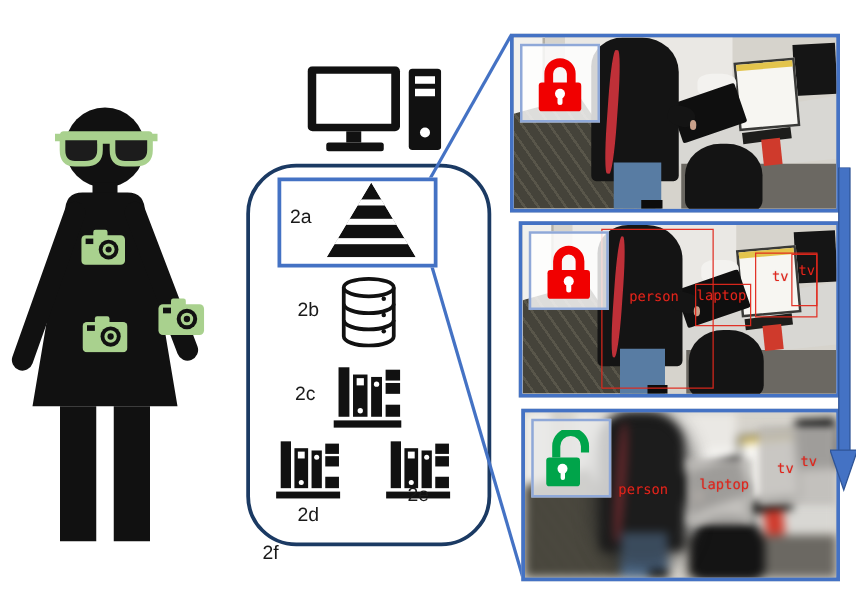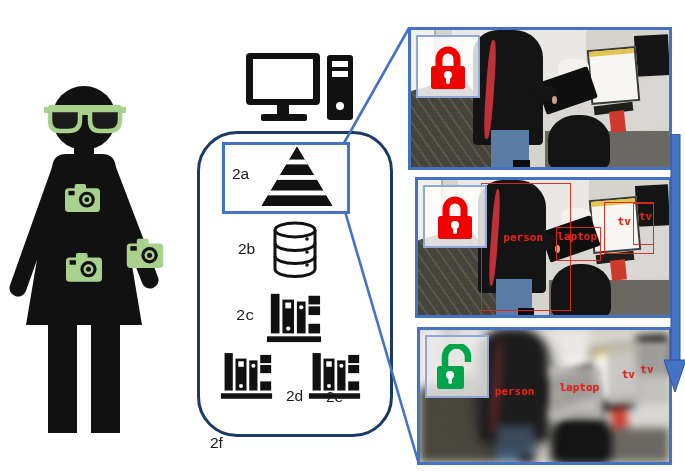--- a/index.html
+++ b/index.html
@@ -52,21 +52,21 @@
   .jeans{position:absolute;left:26%;bottom:0;width:54%;height:27%;background:#587ca3;}
   .arm{position:absolute;right:-19%;top:40%;width:32%;height:12%;background:#141414;transform:rotate(16deg);border-radius:40%;}
   .hand{position:absolute;right:-21%;top:48%;width:8%;height:6%;background:#c9a08a;border-radius:50%;}
   .shoe{position:absolute;left:58%;bottom:0;width:24%;height:5%;background:#0c0c0c;}
   .blur-patch{background:rgba(190,188,184,.82);filter:blur(3px);}
   .dark-blob{background:rgba(35,35,35,.55);filter:blur(7px);border-radius:40%;}
 
   
   .det-box{position:absolute;border:1.5px solid rgba(224,40,28,.95);box-sizing:border-box;}
   .det-label{position:absolute;color:#e2261c;font-family:"DejaVu Sans Mono",monospace;
-    font-weight:bold;font-size:11px;white-space:nowrap;text-shadow:0 0 1px rgba(150,0,0,.4);}
+    font-weight:normal;font-size:11px;white-space:nowrap;text-shadow:0 0 1px rgba(150,0,0,.4);}
 
   
   .lockbox{position:absolute;left:5px;top:5px;width:64px;height:63px;
     background:rgba(255,255,255,.82);border:2px solid #8fa8d8;box-sizing:border-box;
     display:flex;align-items:center;justify-content:center;z-index:6;}
   .lockbox--gray{background:rgba(232,232,230,.85);}
 </style>
 </head>
 <body>
 
@@ -170,37 +170,37 @@
       <rect x="17" y="11" width="12" height="35"></rect>
       <rect x="32" y="13" width="9" height="33"></rect>
       <rect x="44" y="7" width="12" height="9"></rect>
       <rect x="44" y="18" width="12" height="9"></rect>
       <rect x="44" y="36" width="12" height="10"></rect>
     </g>
     <rect x="20" y="14" width="6" height="6" fill="#fff"></rect>
     <circle cx="23" cy="41" r="2.2" fill="#fff"></circle>
     <circle cx="36.5" cy="19" r="2.2" fill="#fff"></circle>
   </svg>
-  <div class="abs plabel" style="left:236px;top:307px;font-family:Liberation Mono, monospace;">2c</div>
+  <div class="abs plabel" style="left:236px;top:307px;">2c</div>
 
   <svg class="abs" style="left:220px;top:347px;" width="53" height="56" viewBox="0 0 58 58">
     <g fill="#111">
       <rect x="1" y="49" width="56" height="6"></rect>
       <rect x="5" y="5" width="9" height="41"></rect>
       <rect x="17" y="11" width="12" height="35"></rect>
       <rect x="32" y="13" width="9" height="33"></rect>
       <rect x="44" y="7" width="12" height="9"></rect>
       <rect x="44" y="18" width="12" height="9"></rect>
       <rect x="44" y="36" width="12" height="10"></rect>
     </g>
     <rect x="20" y="14" width="6" height="6" fill="#fff"></rect>
     <circle cx="23" cy="41" r="2.2" fill="#fff"></circle>
     <circle cx="36.5" cy="19" r="2.2" fill="#fff"></circle>
   </svg>
-  <div class="abs plabel" style="left:238px;top:387px;margin-left:48px;">2d</div>
+  <div class="abs plabel" style="left:238px;top:404px;">2d</div>
 
   <svg class="abs" style="left:308px;top:347px;" width="53" height="56" viewBox="0 0 58 58">
     <g fill="#111">
       <rect x="1" y="49" width="56" height="6"></rect>
       <rect x="5" y="5" width="9" height="41"></rect>
       <rect x="17" y="11" width="12" height="35"></rect>
       <rect x="32" y="13" width="9" height="33"></rect>
       <rect x="44" y="7" width="12" height="9"></rect>
       <rect x="44" y="18" width="12" height="9"></rect>
       <rect x="44" y="36" width="12" height="10"></rect>

